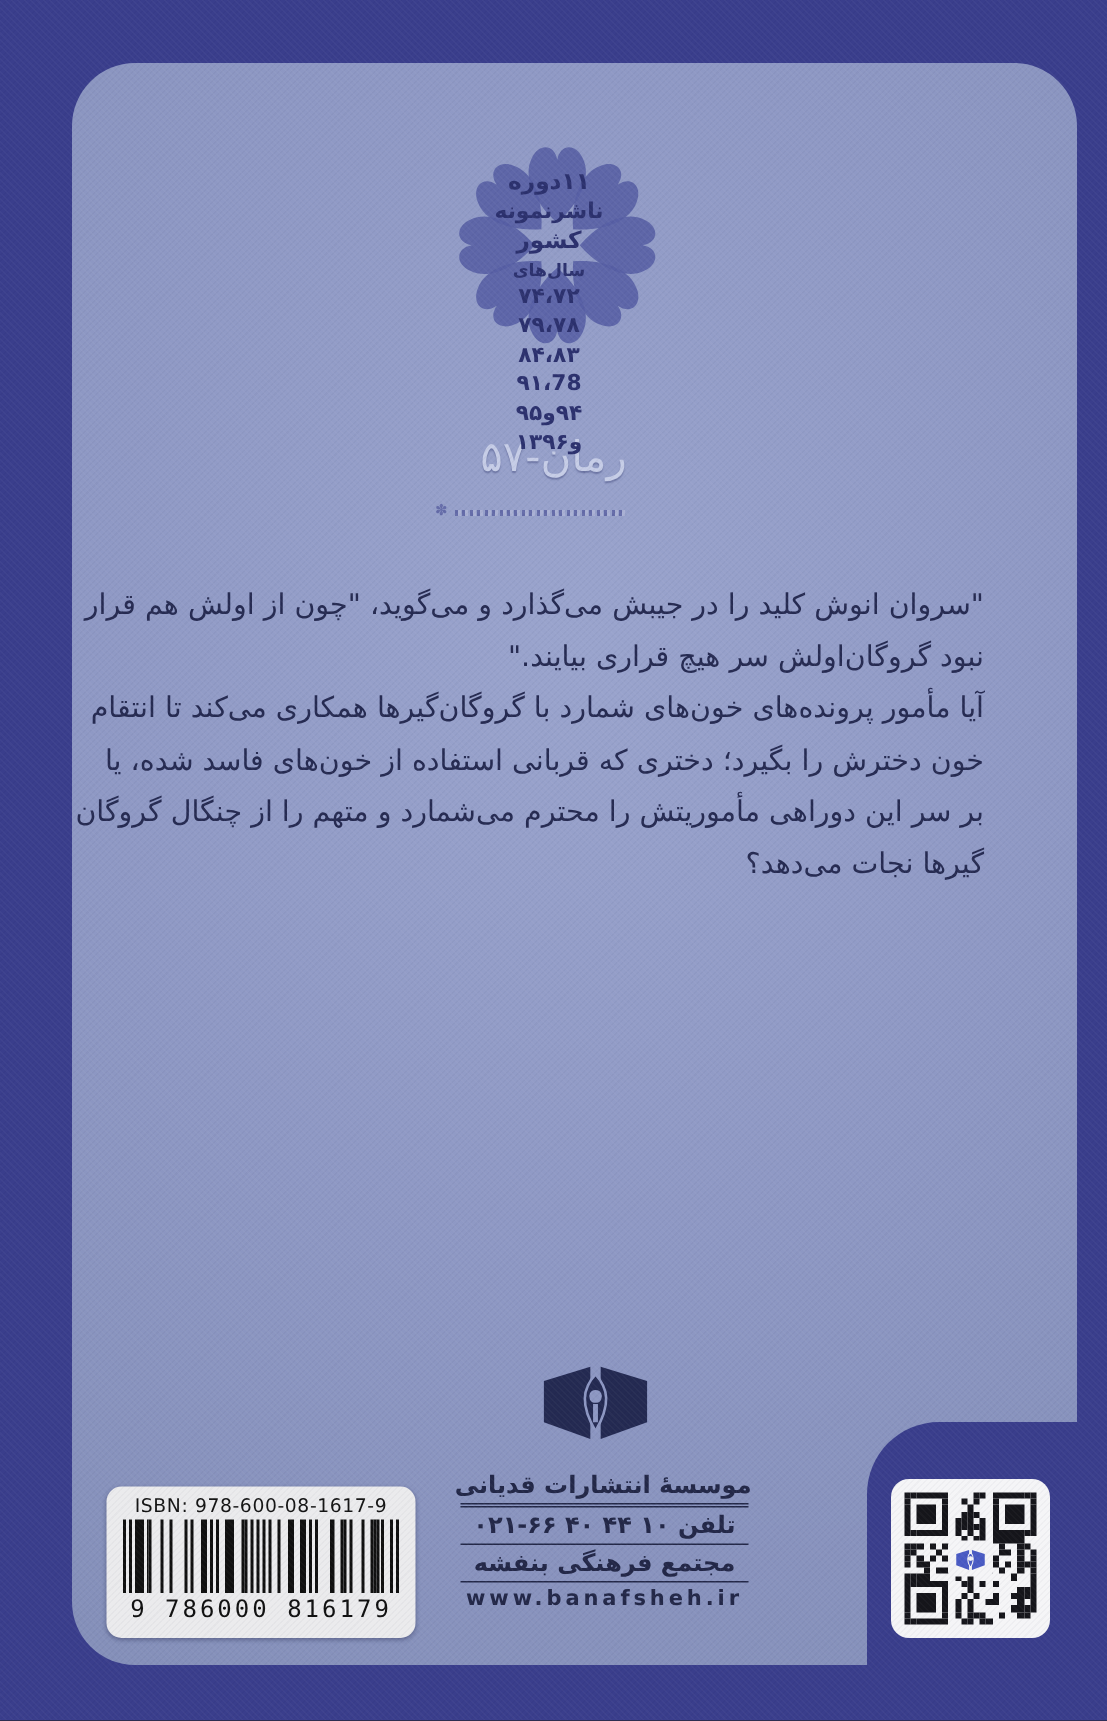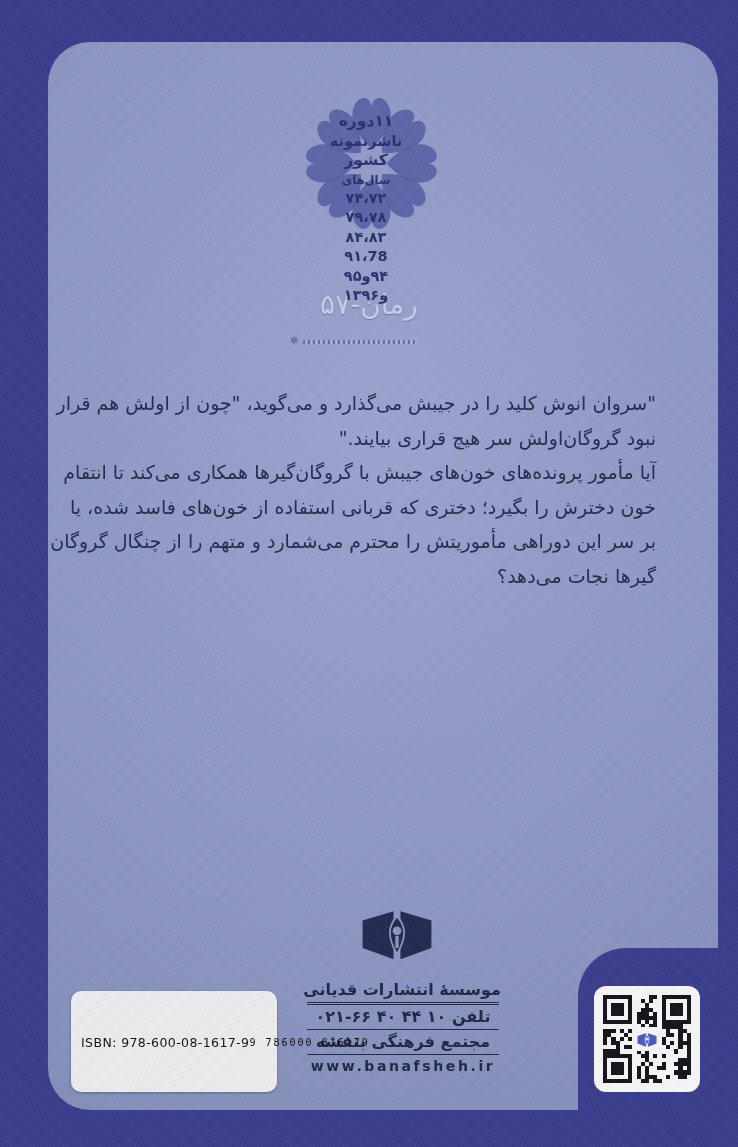--- a/index.html
+++ b/index.html
@@ -67,29 +67,29 @@
   .pubinfo .url{
     direction:ltr;font-size:14px;line-height:21px;letter-spacing:2.6px;
     white-space:nowrap;font-weight:bold;
   }
   .pubinfo .rule{border-top:1.6px solid #232848;margin:1px 2px;}
   
   .isbn{
     position:absolute;left:71px;top:991px;width:206px;height:101px;
     background:#ebebed;border-radius:10px;z-index:10;
     box-shadow:0 1px 3px rgba(20,22,60,.35);
-    display:flex;flex-direction:row;align-items:center;padding:5px 10px 4px;
+    display:flex;flex-direction:column;align-items:center;padding:5px 10px 4px;
   }
   .isbn .lbl{font-size:12.5px;color:#141414;letter-spacing:.4px;white-space:nowrap;}
   .ean{display:flex;width:184px;height:49px;margin-top:2px;}
   .ean span{flex:1;}
   .ean span.b{background:#101010;}
   .isbn .digits{
     font-family:"DejaVu Sans Mono","Liberation Mono",monospace;
-    font-size:10px;color:#101010;letter-spacing:2px;margin-top:1px;white-space:nowrap;
+    font-size:16px;color:#101010;letter-spacing:2px;margin-top:1px;white-space:nowrap;
   }
   
   .qr{
     position:absolute;left:594px;top:986px;width:106px;height:106px;
     background:#f5f5f7;border-radius:12px;z-index:10;
     display:flex;align-items:center;justify-content:center;
   }
   .qrgrid{
     display:grid;grid-template-columns:repeat(21,4.2px);grid-template-rows:repeat(21,4.2px);
   }
@@ -139,21 +139,21 @@
   </div>
 
   <div class="series">رمان-۵۷</div>
   <div class="divider">
     <span class="orn">✽</span>
   </div>
 
   <div class="synopsis">
     <div>"سروان انوش کلید را در جیبش می‌گذارد و می‌گوید، "چون از اولش هم قرار</div>
     <div>نبود گروگان‌اولش سر هیچ قراری بیایند."</div>
-    <div>آیا مأمور پرونده‌های خون‌های جیبش با گروگان‌گیرها همکاری می‌کند تا انتقام</div>
+    <div>آیا مأمور پرونده‌های خون‌های شمارد با گروگان‌گیرها همکاری می‌کند تا انتقام</div>
     <div>خون دخترش را بگیرد؛ دختری که قربانی استفاده از خون‌های فاسد شده، یا</div>
     <div>بر سر این دوراهی مأموریتش را محترم می‌شمارد و متهم را از چنگال گروگان</div>
     <div>گیرها نجات می‌دهد؟</div>
   </div>
 
   <svg class="publogo" viewBox="0 0 100 80">
     <g fill="currentColor">
       <path d="M46 14 L10 25 L10 57 L46 70 Z"></path>
       <path d="M54 14 L90 25 L90 57 L54 70 Z"></path>
       <path fill-rule="evenodd" stroke="#8e98c4" stroke-width="2" d="M50 20 C 40 31, 38 43, 50 64 C 62 43, 60 31, 50 20 Z

